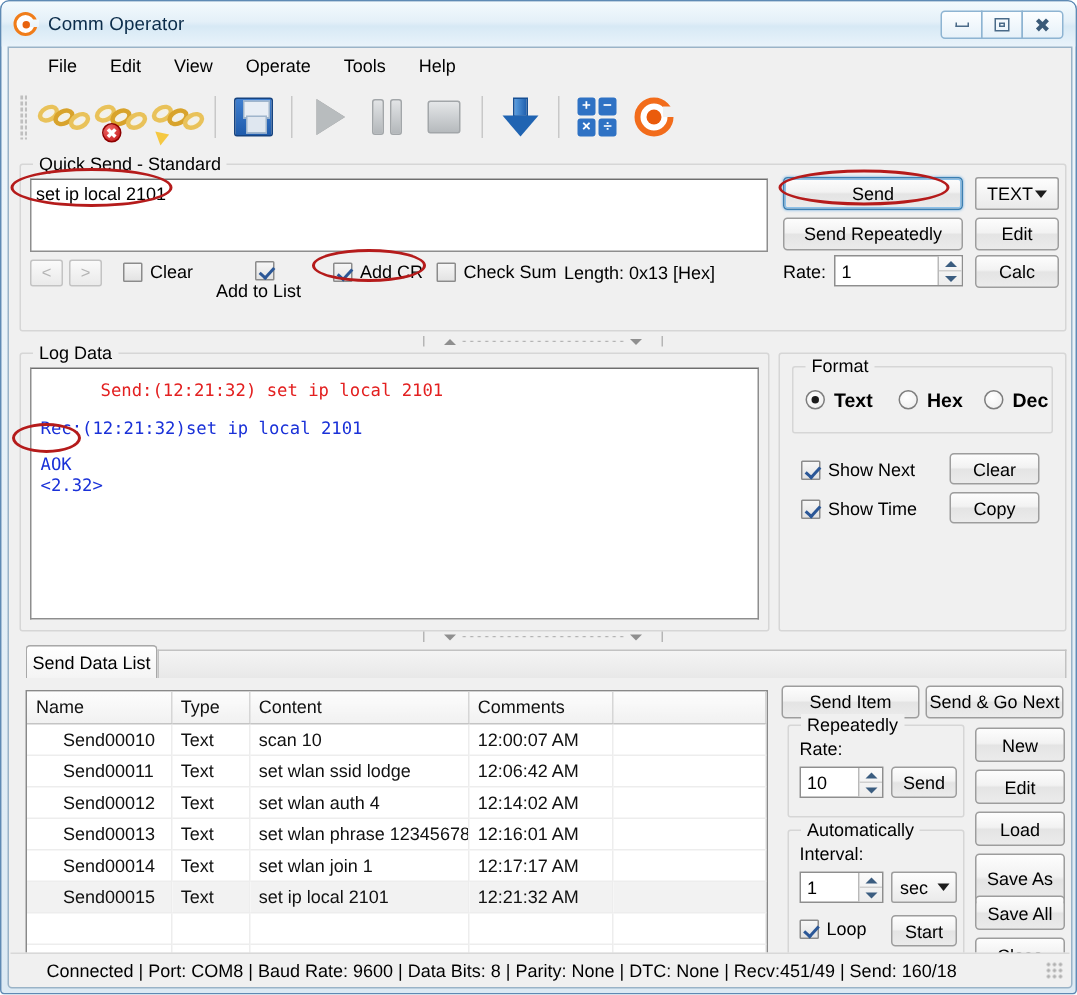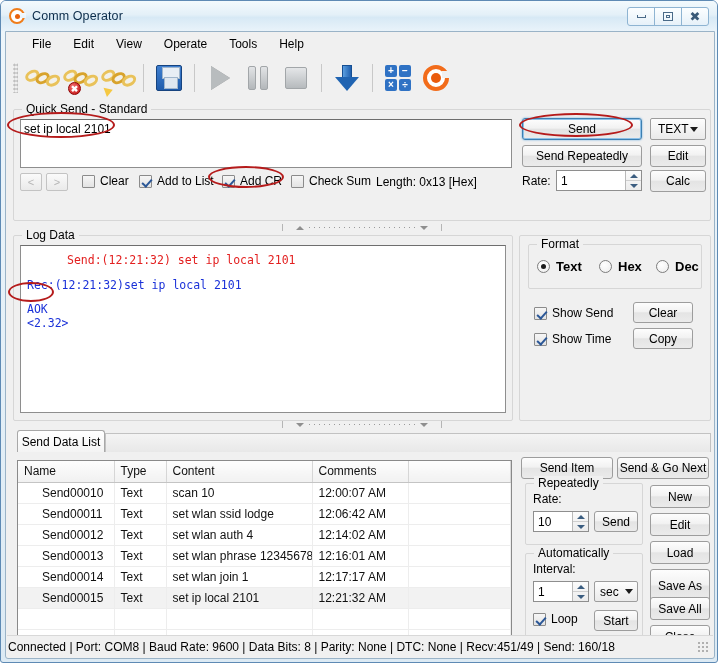--- a/index.html
+++ b/index.html
@@ -283,21 +283,21 @@
 
   
   .rpanel { position: absolute; left: 513px; top: 425px; width: 192px; height: 197px; }
   #repeatedly { left: 6px; top: 26px; width: 118px; height: 62px; }
   #automatically { left: 6px; top: 96px; width: 118px; height: 95px; }
 
   
   .statusbar {
     position: absolute; left: 1px; bottom: 1px; width: 706px; height: 22px;
     background: #f0f0f0; border-top: 1px solid #d8d8d8;
-    display: flex; align-items: center; padding-left: 1px; font-size: 12px;
+    display: flex; align-items: center; padding-left: 24px; font-size: 12px;
   }
   .gripper { margin-left: auto; margin-right: 4px; width: 12px; height: 12px;
     background-image: radial-gradient(#b0b0b0 1px, transparent 1.2px);
     background-size: 4px 4px; }
 
   
   .ann { position: absolute; border: 2.5px solid #b51b1b; border-radius: 50%;
     pointer-events: none; }
 </style>
 </head>
@@ -410,21 +410,21 @@
 
       <textarea class="qs-input" style="">set ip local 2101</textarea>
 
       <div class="navbtn" style="left:6px;">&lt;</div>
       <div class="navbtn" style="left:32px;">&gt;</div>
 
       <div class="chkrow" style="left:68px;">
         <span class="chk"></span>
         <span class="chklbl">Clear</span>
       </div>
-      <div class="chkrow" style="left:125px;">
+      <div class="chkrow" style="left:125px;flex-direction:column;">
         <span class="chk on"></span>
         <span class="chklbl">Add to List</span>
       </div>
       <div class="chkrow" style="left:208px;">
         <span class="chk on"></span>
         <span class="chklbl">Add CR</span>
       </div>
       <div class="chkrow" style="left:277px;">
         <span class="chk"></span>
         <span class="chklbl">Check Sum</span>
@@ -485,21 +485,21 @@
           <span class="radio-lbl">Hex</span>
         </div>
         <div class="radio-row" style="left:127px;top:14px;">
           <span class="radio"></span>
           <span class="radio-lbl">Dec</span>
         </div>
       </div>
 
       <div class="chkrow" style="left:14px;top:70px;">
         <span class="chk on"></span>
-        <span class="chklbl">Show Send</span>
+        <span class="chklbl">Show Next</span>
       </div>
       <div class="chkrow" style="left:14px;top:96px;">
         <span class="chk on"></span>
         <span class="chklbl">Show Time</span>
       </div>
 
       <div class="btn" style="position:absolute;left:113px;top:66px;width:60px;height:21px;">Clear</div>
       <div class="btn" style="position:absolute;left:113px;top:92px;width:60px;height:21px;">Copy</div>
     </div>
 

